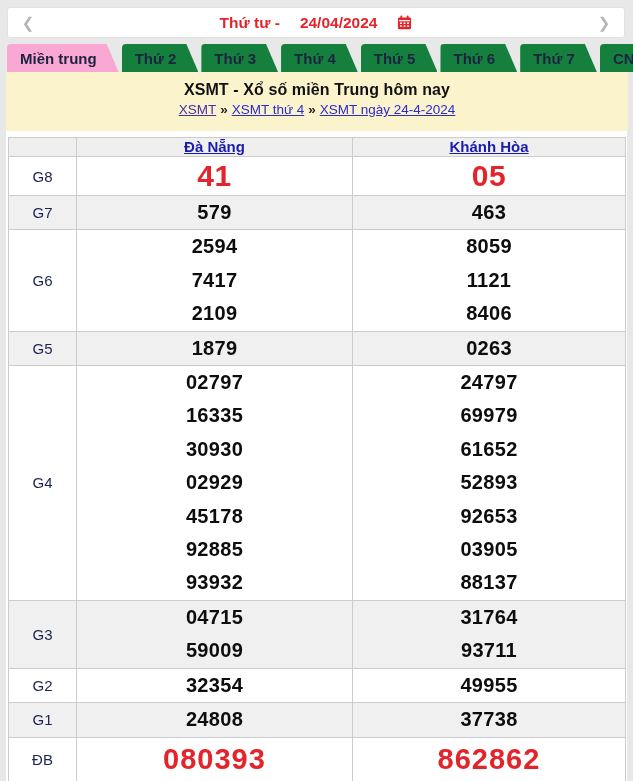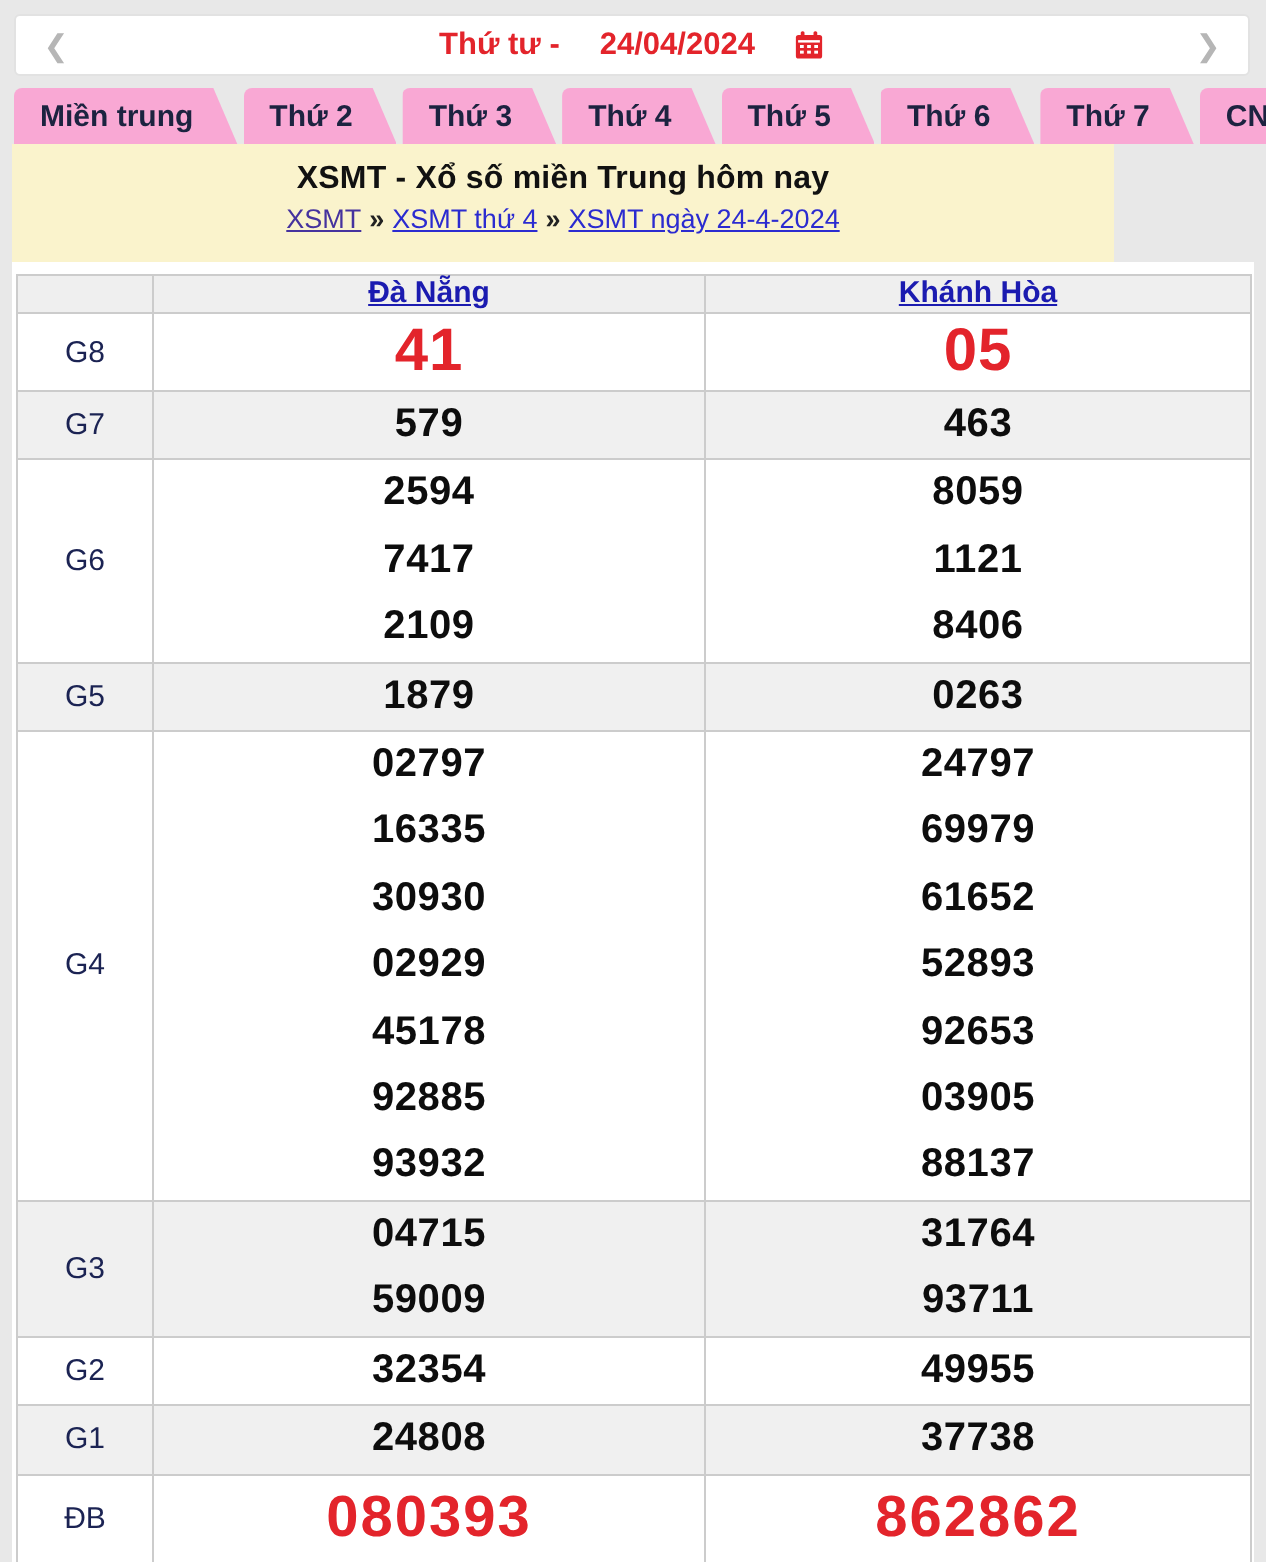--- a/index.html
+++ b/index.html
@@ -32,31 +32,31 @@
   .cal-icon { width:15px; height:15px; display:inline-block; cursor:pointer; }
 
   
   .tab-bar {
     position:absolute; left:7px; top:44px; height:28px;
     display:flex; gap:3px;
   }
   .tab {
     height:28px; line-height:29px;
     padding:0 22px 0 13px;
-    background:#f9a8d4;
+    background:#15803d;
     color:#1c2340; font-weight:bold; font-size:15px;
     clip-path:polygon(0 0, calc(100% - 12px) 0, 100% 100%, 0 100%);
     border-top-left-radius:4px;
     cursor:pointer; white-space:nowrap;
   }
   .tab.active { background:#f9a8d4; }
 
   
   .title-panel {
-    position:absolute; left:6px; top:72px; width:551px; height:59px;
+    position:absolute; left:6px; top:72px; width:622px; height:59px;
     background:#faf3cc; text-align:center;
   }
   .title-panel h1 { font-size:16px; color:#111; padding-top:9px; letter-spacing:.1px; }
   .breadcrumb { margin-top:3px; font-size:13.5px; color:#222; }
   .breadcrumb a { font-weight:normal; text-decoration:underline; cursor:pointer; }
   .breadcrumb a.visited { color:#45329e; }
   .breadcrumb a.normal  { color:#2b2bd0; }
   .crumb-sep { color:#222; margin:0 4px; font-weight:bold; }
 
   

